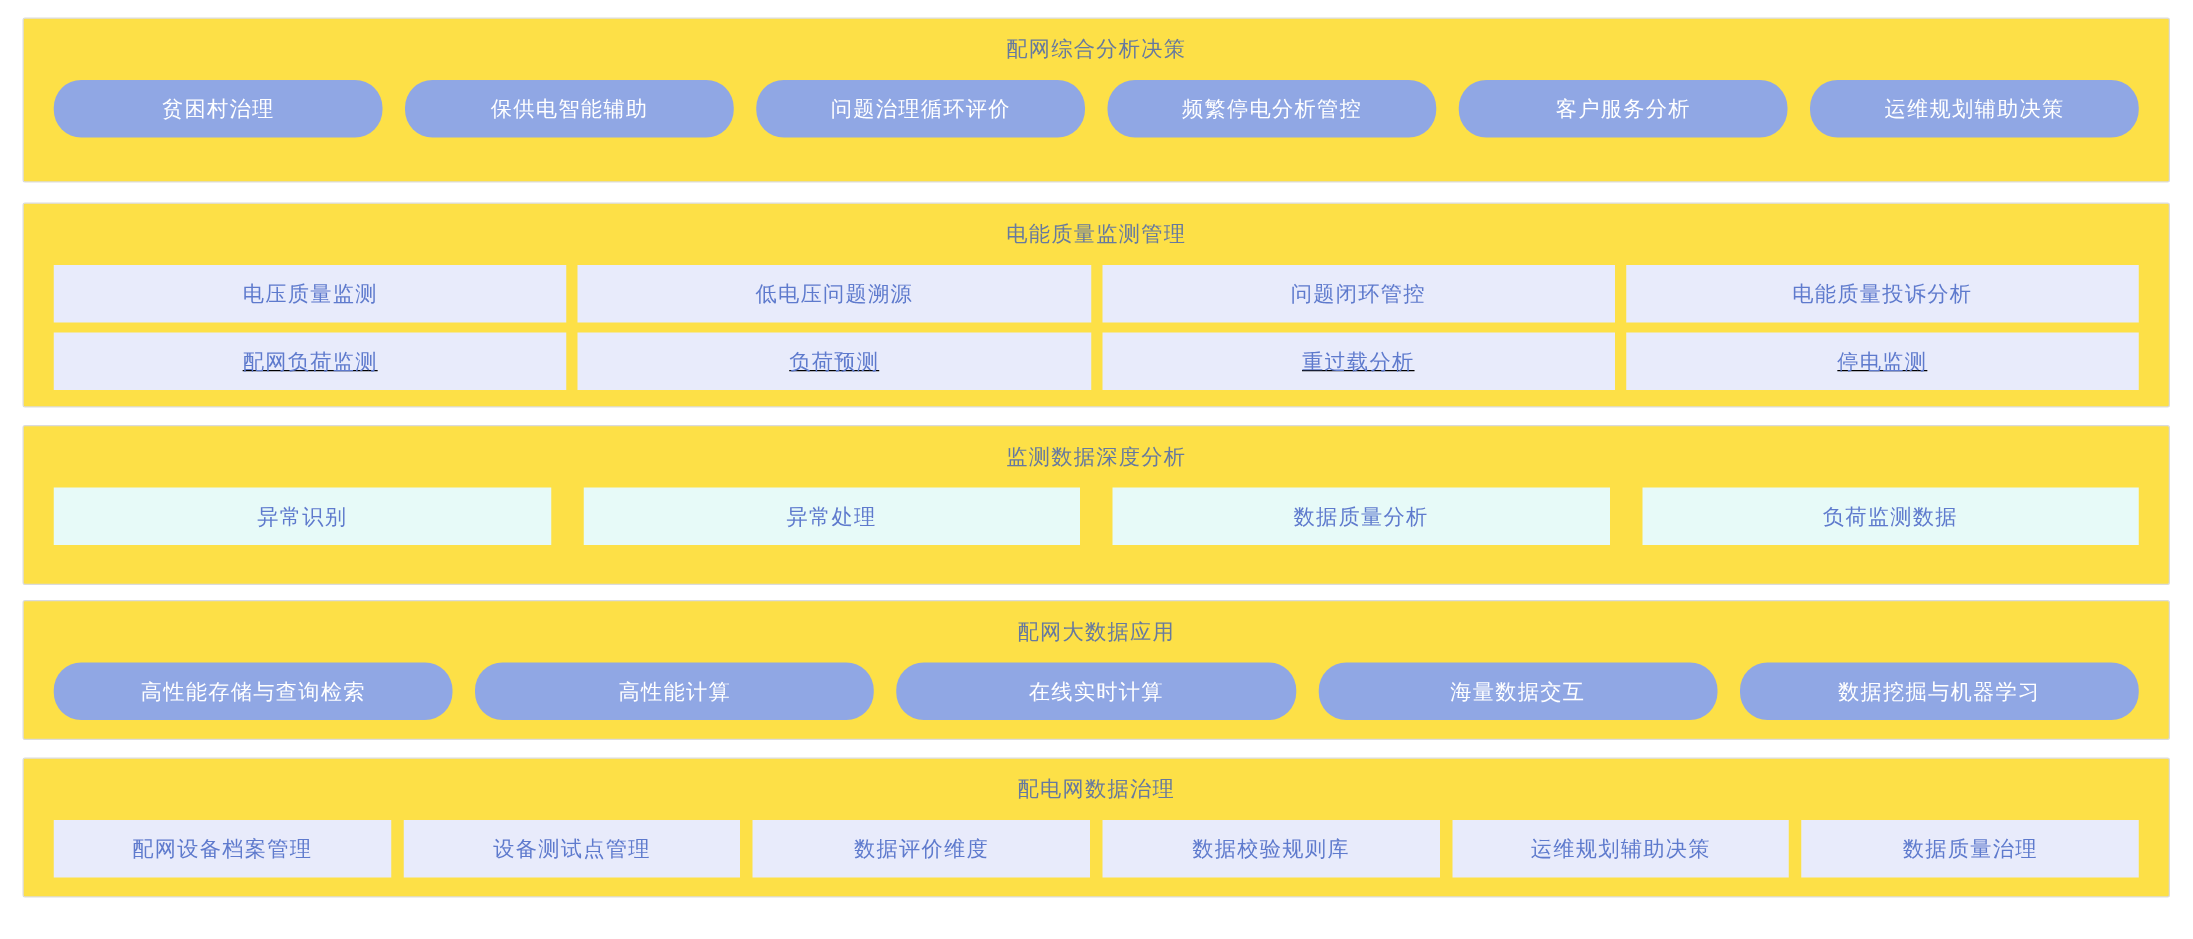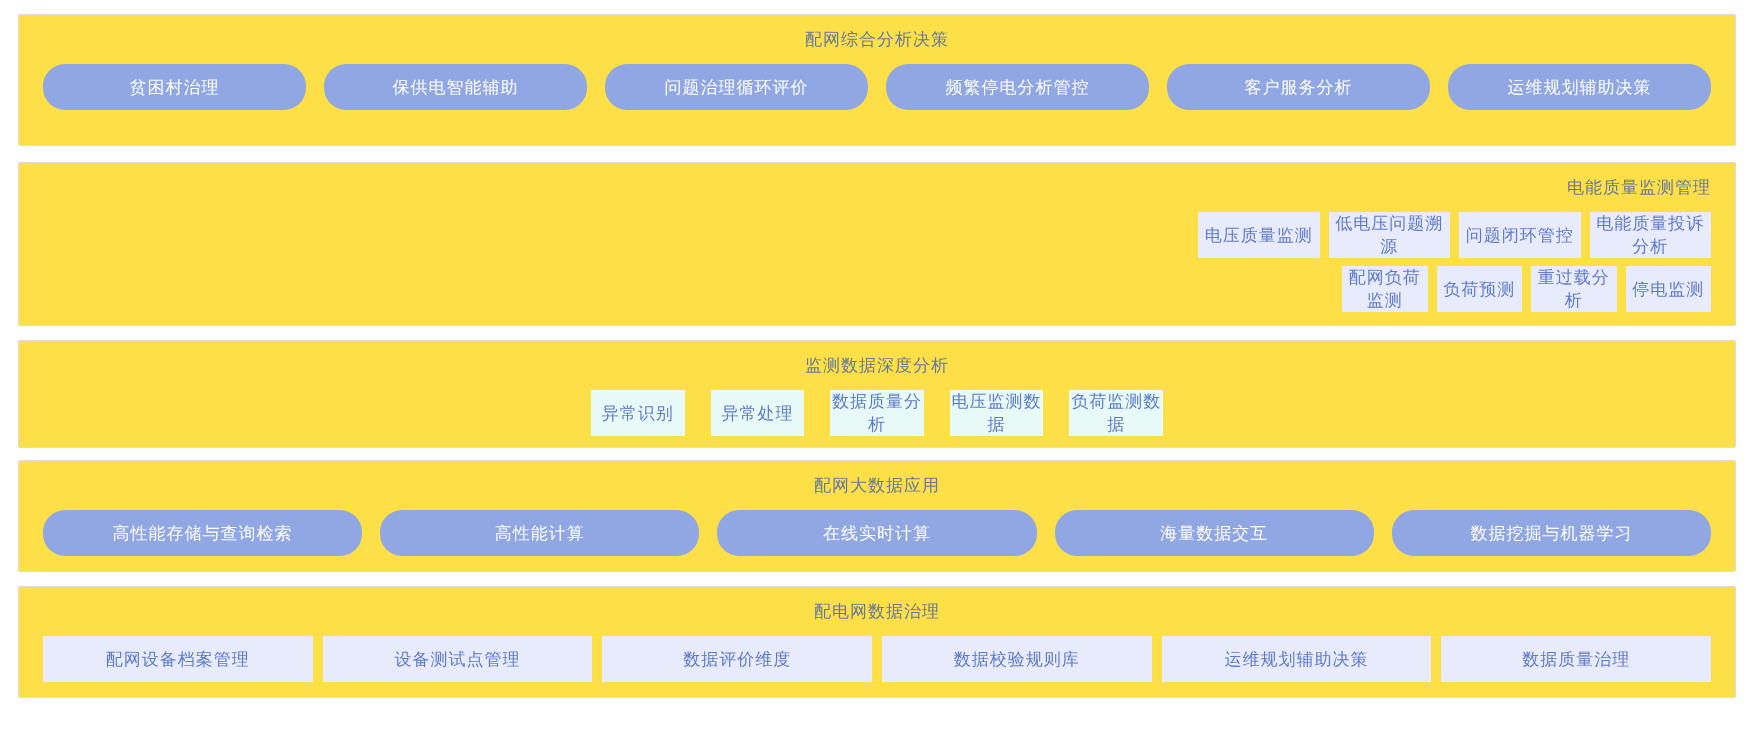--- a/index.html
+++ b/index.html
@@ -34,36 +34,37 @@
     color: var(--title-color, #66799f);
     letter-spacing: 1px;
     flex: 0 0 auto;
   }
   .btn-row {
     display: flex;
     margin-top: 13px;
   }
   .btn-row + .btn-row {
     margin-top: 8px;
+    text-decoration: underline;
   }
   .module-btn {
     flex: 1 1 0;
     height: 46px;
     border: none;
     outline: none;
     font-family: inherit;
     font-size: 17px;
     letter-spacing: 1px;
     cursor: pointer;
     padding: 0;
   }
   
   .section-1 { height: 132px; margin-bottom: 16px; }
-  .section-2 { height: 164px; margin-bottom: 14px; align-items: flex-end; }
-  .section-3 { height: 108px; margin-bottom: 12px; align-items: center; }
+  .section-2 { height: 164px; margin-bottom: 14px; }
+  .section-3 { height: 128px; margin-bottom: 12px; }
   .section-4 { height: 112px; margin-bottom: 14px; }
   .section-5 { height: 112px; }
 
   .section-1 .btn-row, .section-4 .btn-row { gap: 18px; }
   .section-2 .btn-row { gap: 9px; }
   .section-3 .btn-row { gap: 26px; }
   .section-5 .btn-row { gap: 10px; }
 
   
   .style-solid-blue .module-btn {
@@ -109,21 +110,20 @@
         <button class="module-btn">重过载分析</button>
         <button class="module-btn">停电监测</button>
       </div>
     </section>
     <section class="section section-3 style-teal">
       <div class="section-title">监测数据深度分析</div>
       <div class="btn-row">
         <button class="module-btn">异常识别</button>
         <button class="module-btn">异常处理</button>
         <button class="module-btn">数据质量分析</button>
-        <button class="module-btn">电压监测数据</button>
         <button class="module-btn">负荷监测数据</button>
       </div>
     </section>
     <section class="section section-4 style-solid-blue">
       <div class="section-title">配网大数据应用</div>
       <div class="btn-row">
         <button class="module-btn">高性能存储与查询检索</button>
         <button class="module-btn">高性能计算</button>
         <button class="module-btn">在线实时计算</button>
         <button class="module-btn">海量数据交互</button>

